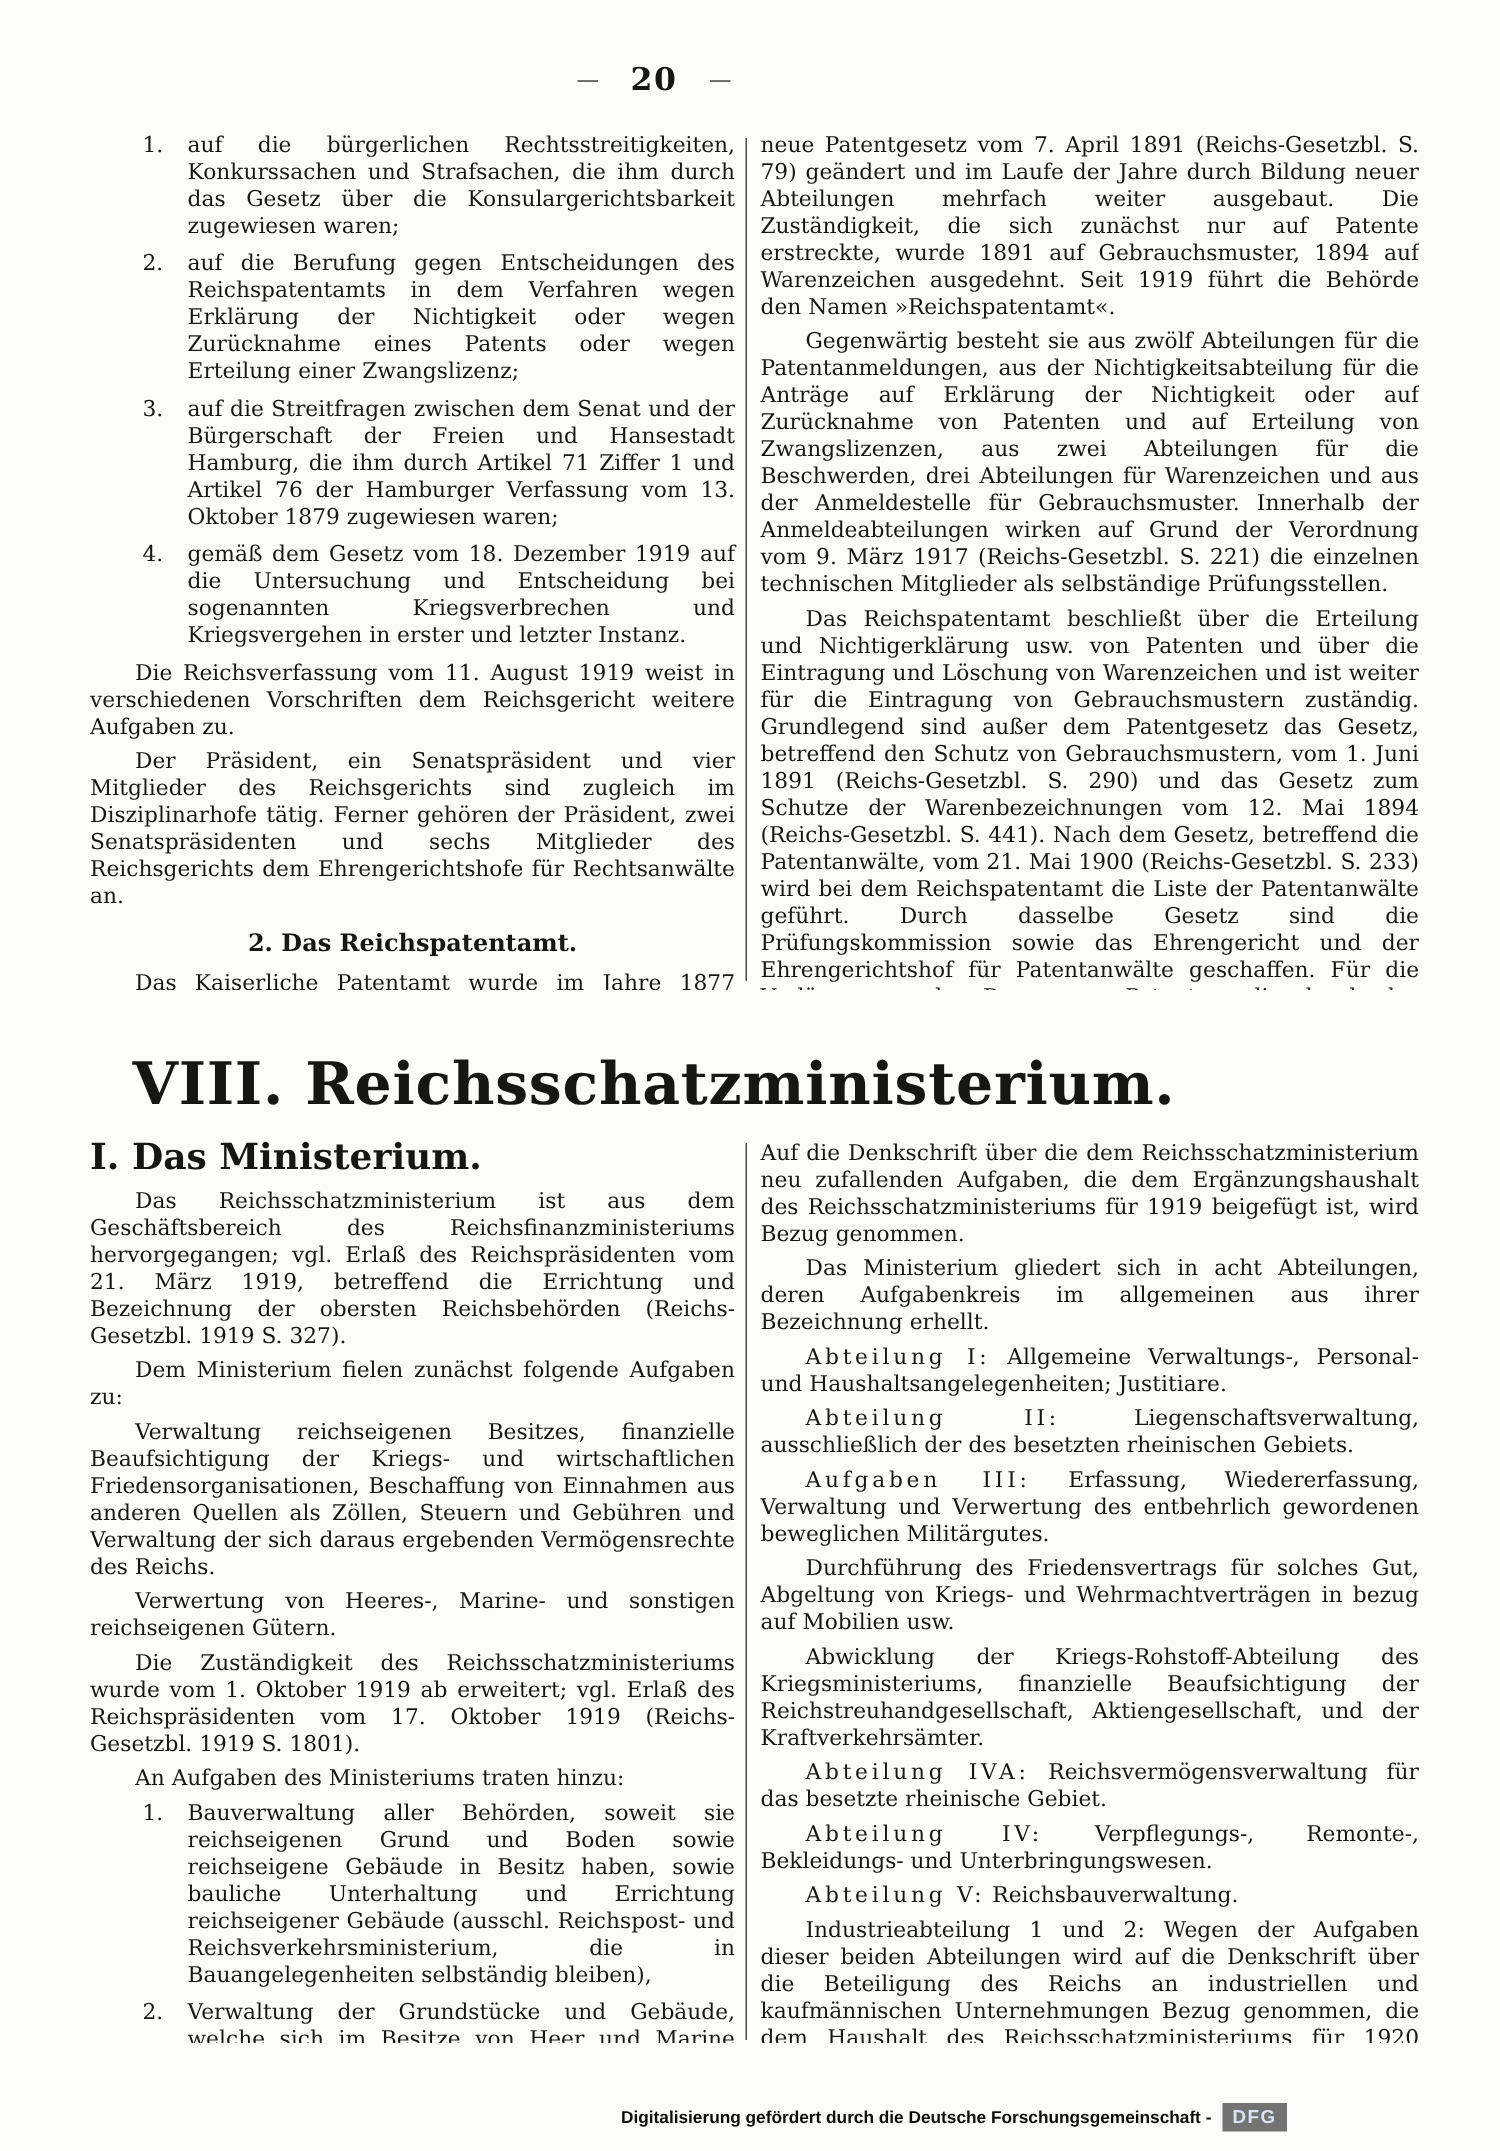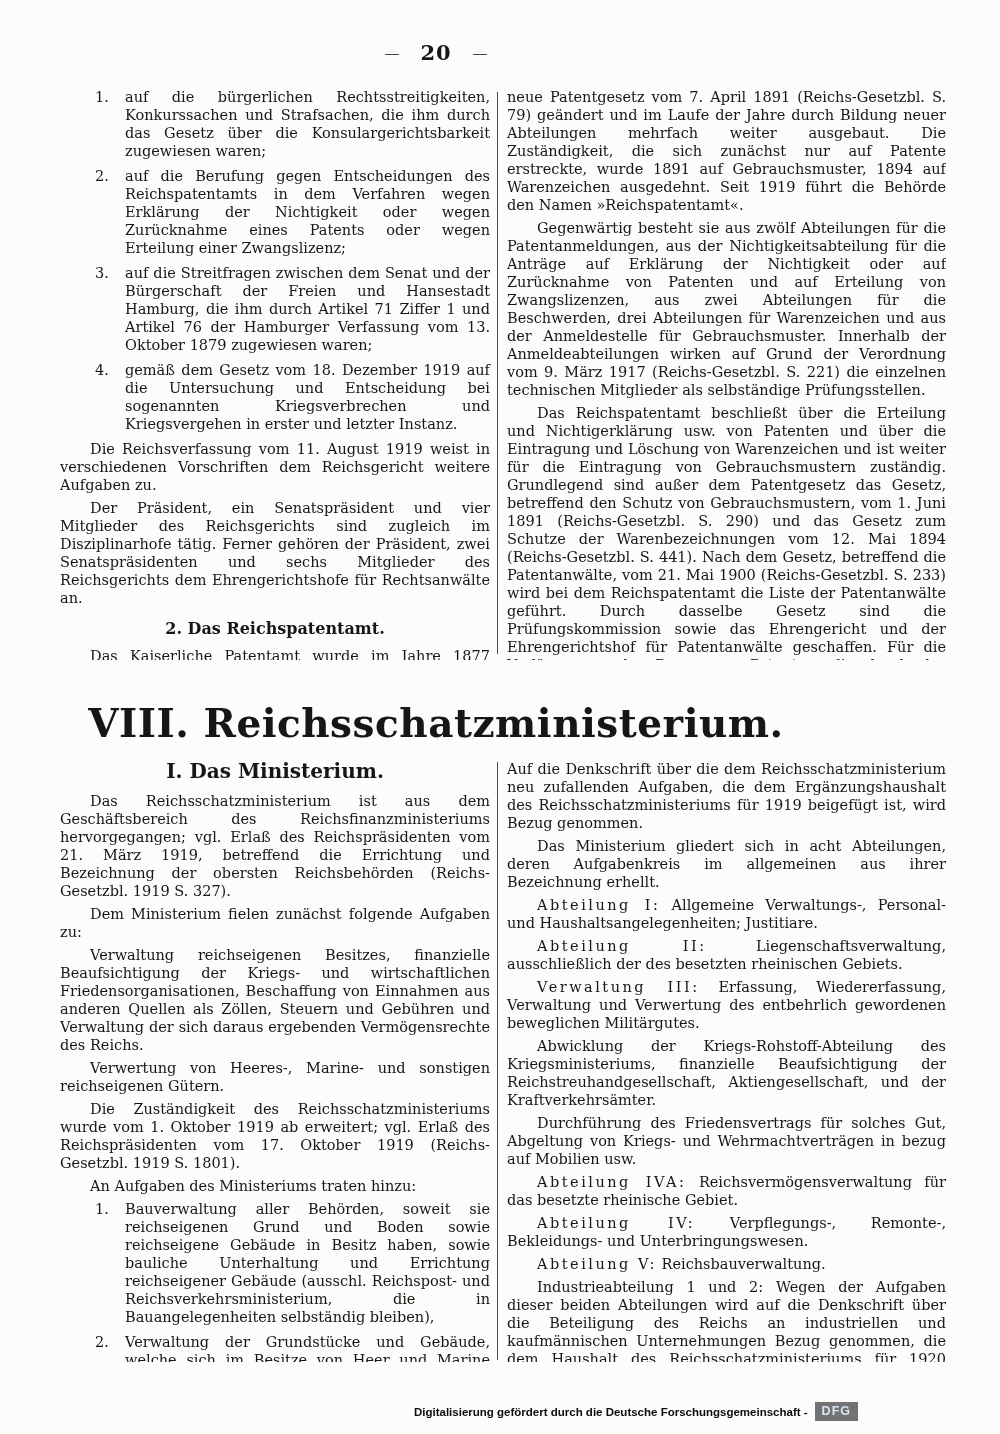--- a/index.html
+++ b/index.html
@@ -41,21 +41,21 @@
   .li{display:flex;margin:0 0 7px;}
   .li .num{flex:0 0 30px;margin-left:35px;}
   .li .txt{flex:1;text-align:justify;}
 
   
   .subhead{
     font-size:16px;font-weight:bold;text-align:center;
     margin:13px 0 9px;
   }
   .subhead2{
-    font-size:20px;font-weight:bold;text-align:center;
+    font-size:24px;font-weight:bold;
     margin:2px 0 12px;
   }
   .main-heading{
     position:absolute;top:700px;left:0;width:100%;
     text-align:center;font-size:39px;font-weight:bold;
     margin:0;letter-spacing:0.5px;
   }
 
   
   .sperr{letter-spacing:2.5px;}
@@ -152,26 +152,26 @@
 
       <p class="ind">
         <span class="sperr">Abteilung I:</span>
         <span>Allgemeine Verwaltungs-, Personal- und Haushaltsangelegenheiten; Justitiare.</span>
       </p>
       <p class="ind">
         <span class="sperr">Abteilung II:</span>
         <span>Liegenschaftsverwaltung, ausschließlich der des besetzten rheinischen Gebiets.</span>
       </p>
       <p class="ind">
-        <span class="sperr">Verwaltung III:</span>
+        <span class="sperr">Aufgaben III:</span>
         <span>Erfassung, Wiedererfassung, Verwaltung und Verwertung des entbehrlich gewordenen beweglichen Militärgutes.</span>
       </p>
 
+      <p class="ind">Durchführung des Friedensvertrags für solches Gut, Abgeltung von Kriegs- und Wehrmachtverträgen in bezug auf Mobilien usw.</p>
       <p class="ind">Abwicklung der Kriegs-Rohstoff-Abteilung des Kriegsministeriums, finanzielle Beaufsichtigung der Reichstreuhandgesellschaft, Aktiengesellschaft, und der Kraftverkehrsämter.</p>
-      <p class="ind">Durchführung des Friedensvertrags für solches Gut, Abgeltung von Kriegs- und Wehrmachtverträgen in bezug auf Mobilien usw.</p>
 
       <p class="ind">
         <span class="sperr">Abteilung IVA:</span>
         <span>Reichsvermögensverwaltung für das besetzte rheinische Gebiet.</span>
       </p>
       <p class="ind">
         <span class="sperr">Abteilung IV:</span>
         <span>Verpflegungs-, Remonte-, Bekleidungs- und Unterbringungswesen.</span>
       </p>
       <p class="ind">

